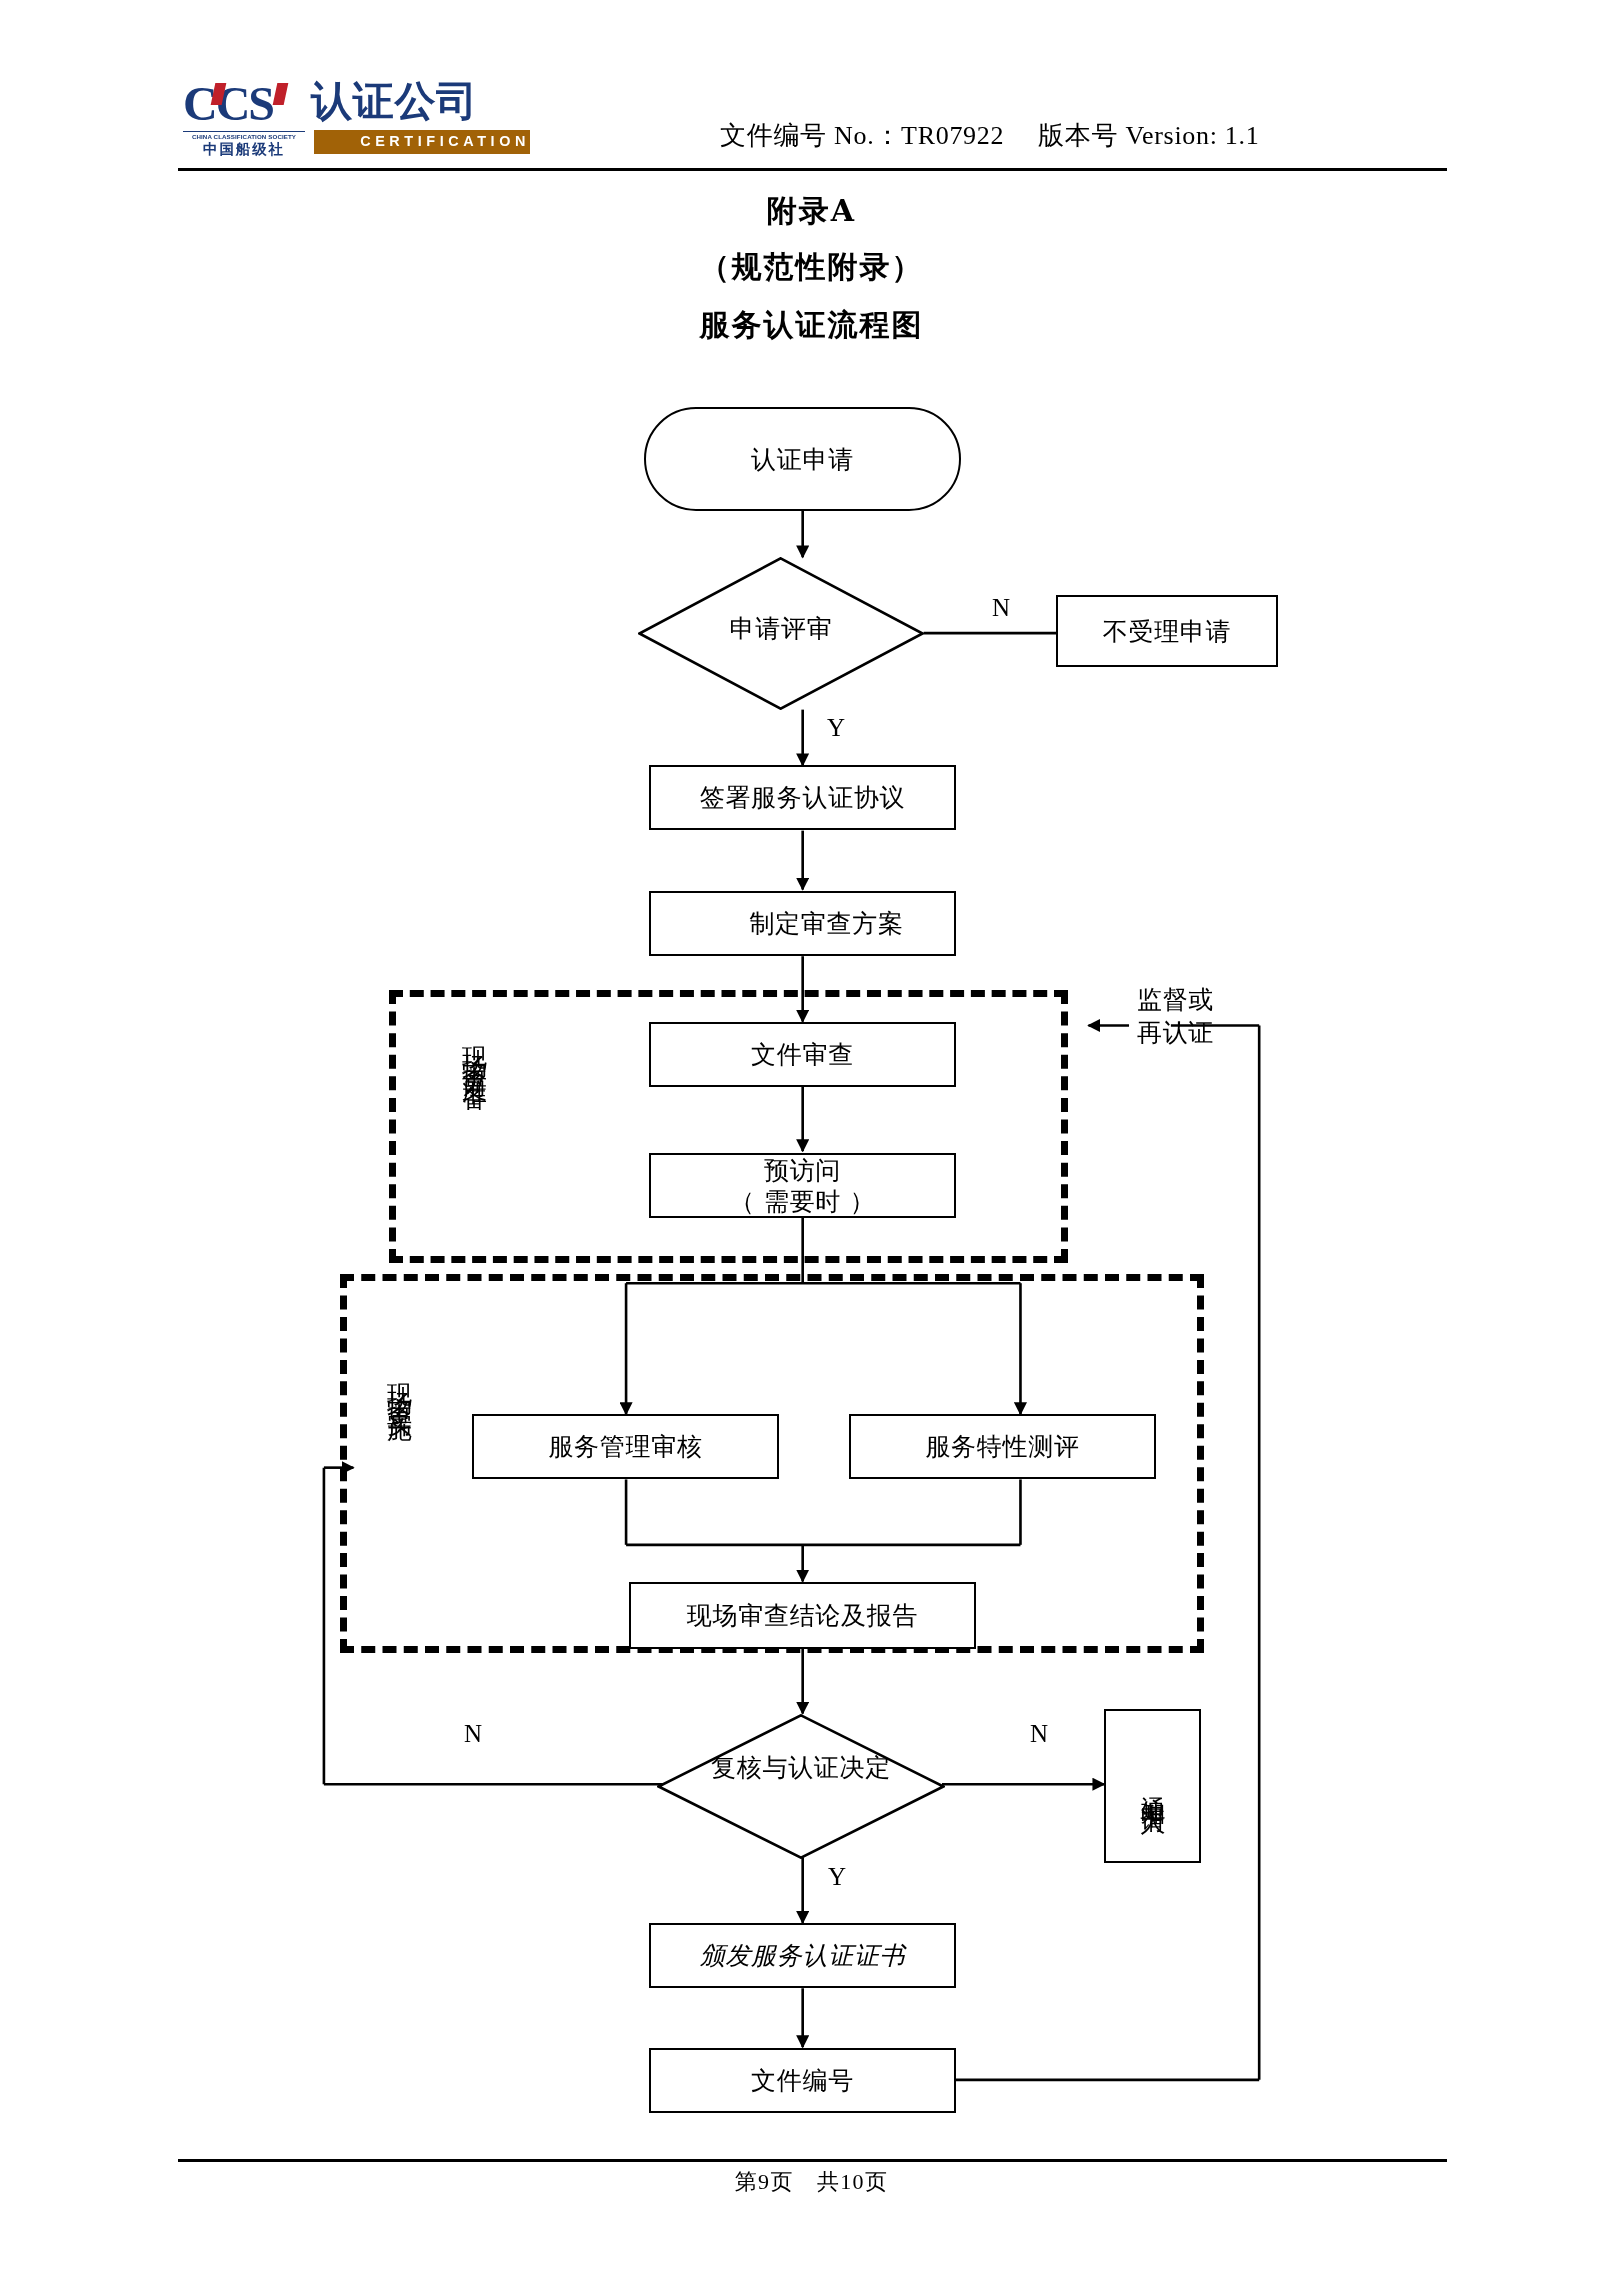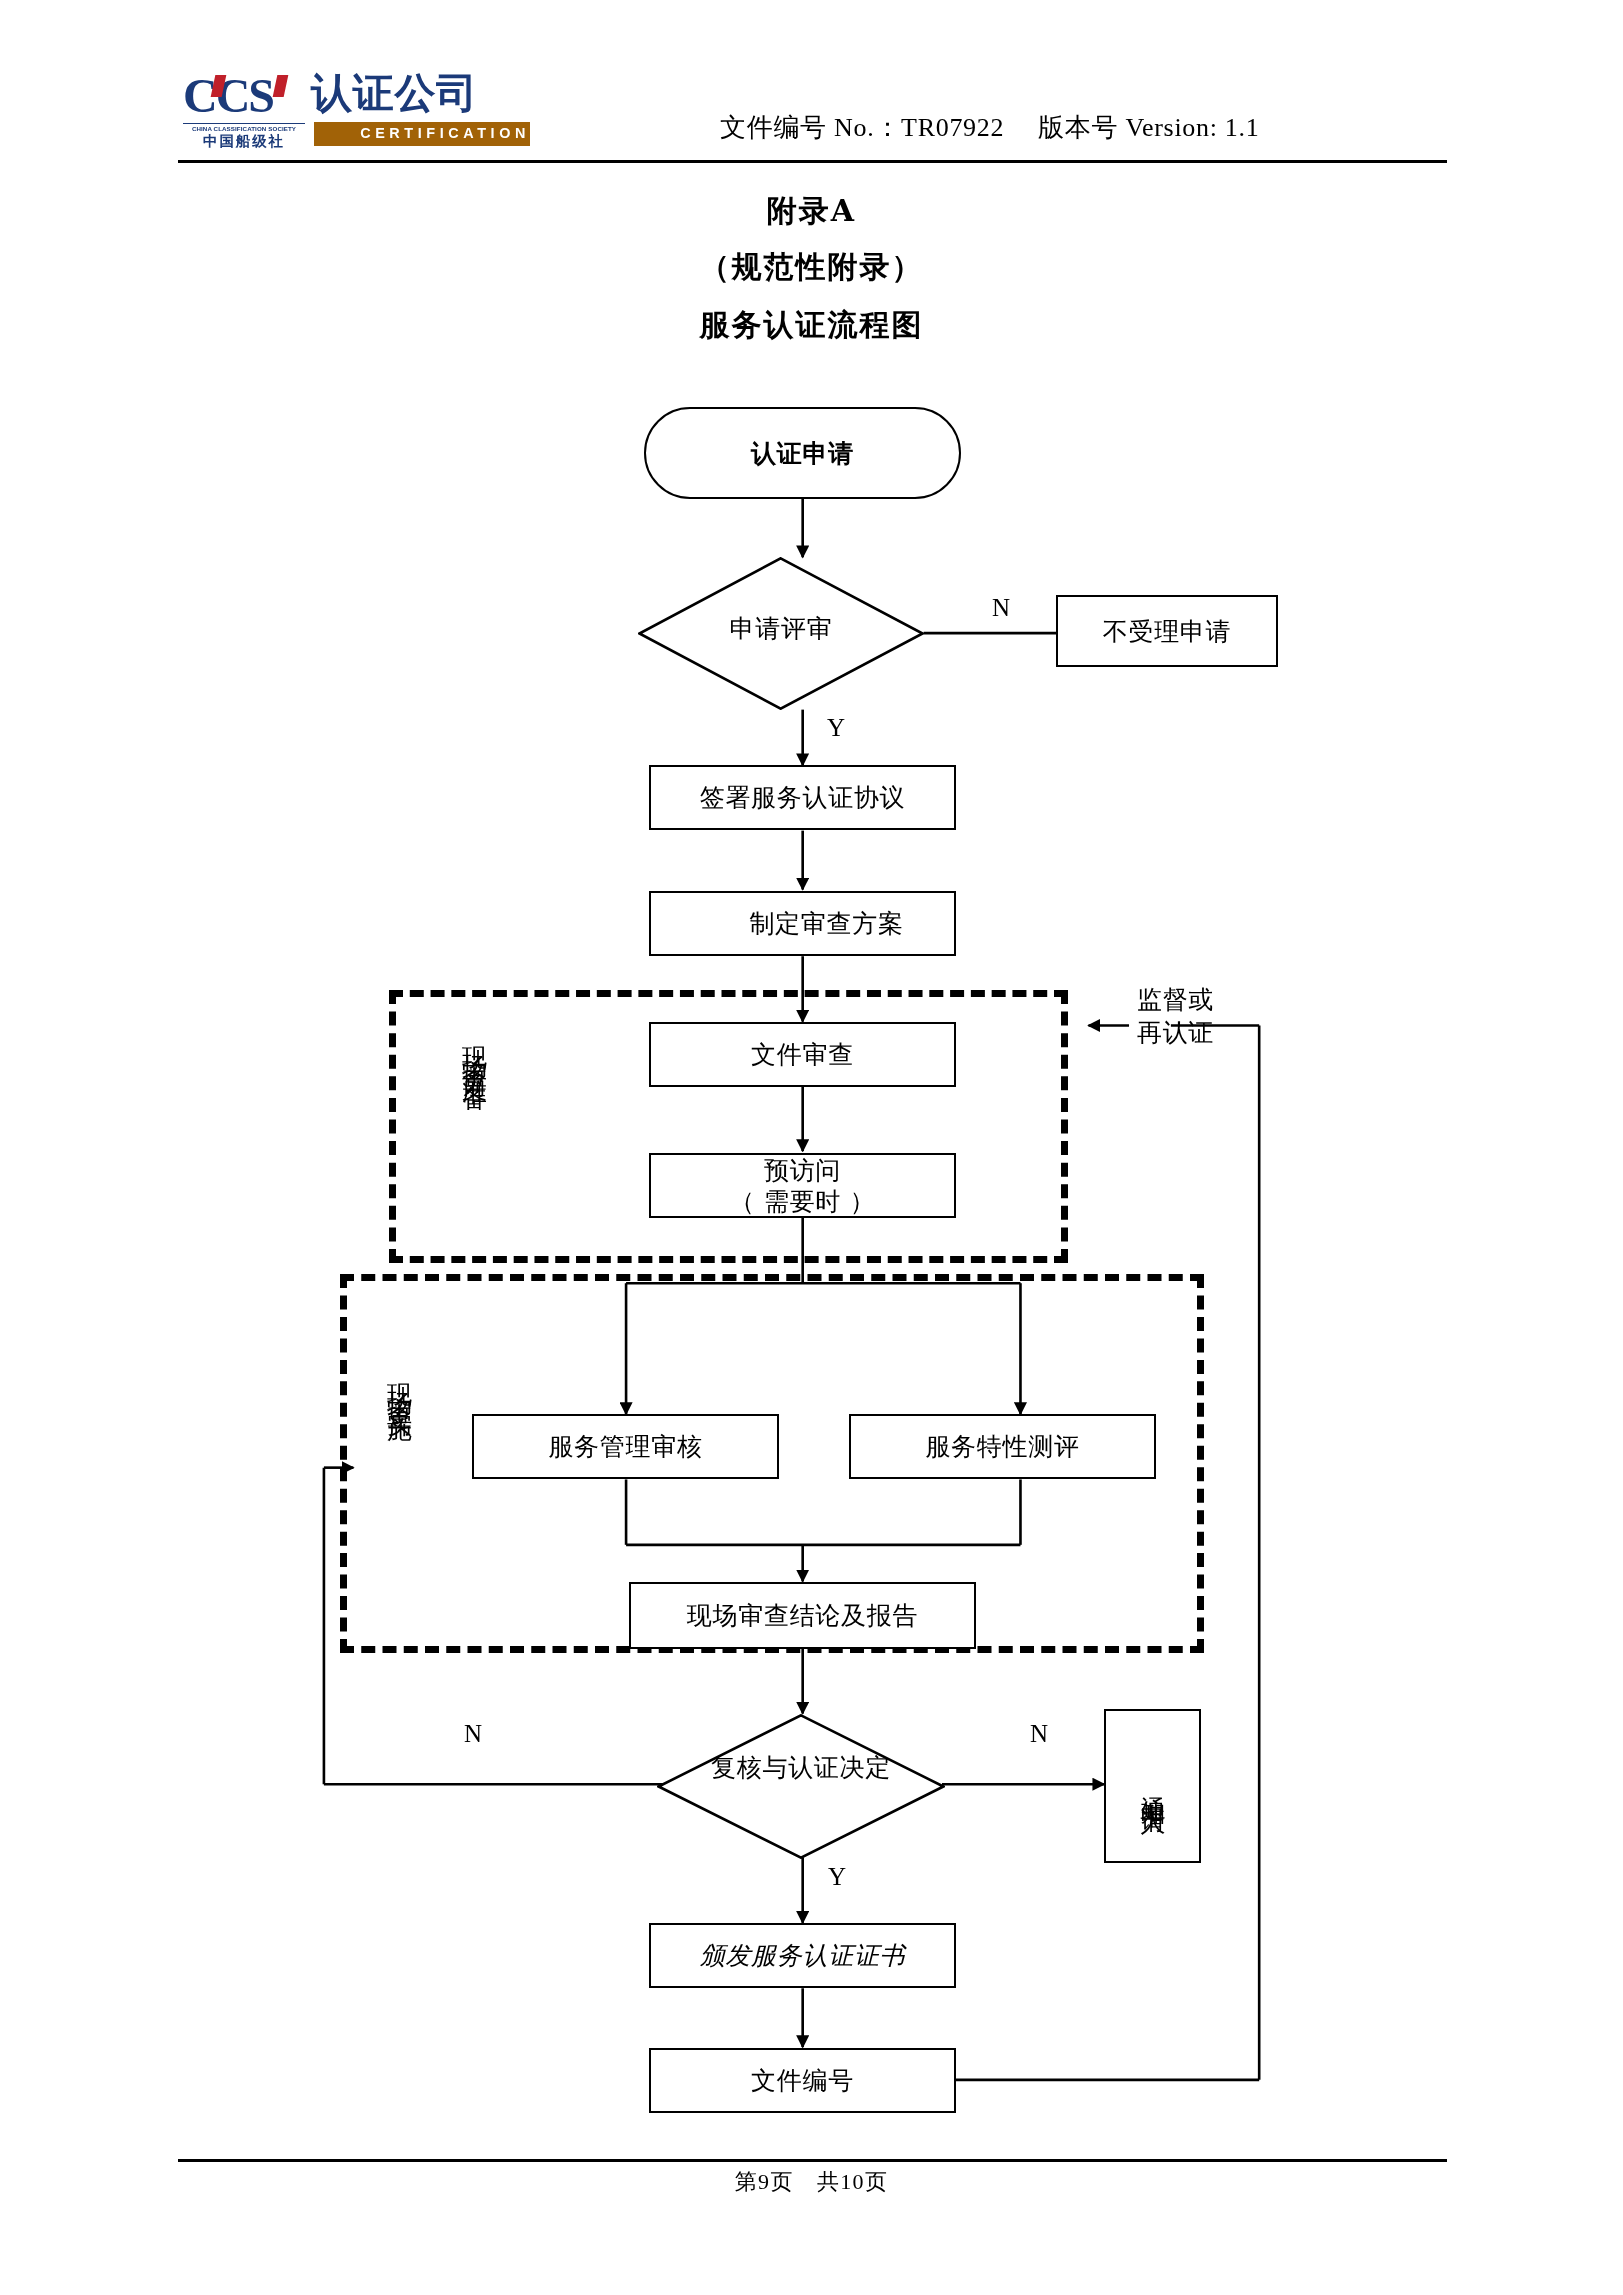--- a/index.html
+++ b/index.html
@@ -12,21 +12,21 @@
     height: 2295px;
     position: relative;
     font-family: "Liberation Serif", "DejaVu Serif", serif;
     color: #000000;
     overflow: hidden;
   }
 
   
   #header {
     position: absolute;
-    left: 0; top: 0;
+    left: 0; top: 8px;
     width: 1329px; height: 170px;
   }
   #logo {
     position: absolute;
     left: 183px; top: 71px;
     width: 347px; height: 79px;
   }
   .logo-ccs {
     position: absolute;
     left: 0; top: 1.3px;
@@ -283,21 +283,21 @@
       <path d="M 1726 1568 L 1664 1568"></path>
     </g>
   </svg>
 
   <div style="position:absolute;left:389px;top:990px;width:679px;height:273px;border:7.2px dashed #000;box-sizing:border-box;"></div>
   <div class="group-label" style="left:458px;top:1027px;">现场审查前准备</div>
 
   <div style="position:absolute;left:340px;top:1274px;width:864px;height:379px;border:7.2px dashed #000;box-sizing:border-box;"></div>
   <div class="group-label" style="left:383px;top:1364px;">现场审查实施</div>
 
-  <div class="node start" style="left:644px;top:407px;width:317px;height:92px;font-weight:bold;">认证申请</div>
+  <div class="node start" style="left:644px;top:407px;width:317px;height:104px;">认证申请</div>
 
   <div class="node diamond" style="left:638px;top:557px;width:286px;height:153px;">
     <svg width="286" height="153" viewBox="0 0 437 234">
       <polygon points="218,2 435,117 218,232 2,117" fill="#fff" stroke="#000" stroke-width="4"></polygon>
     </svg>
     <div class="diamond-label" style="left:0;top:56px;width:286px;">申请评审</div>
   </div>
 
   <div class="node" style="left:1056px;top:595px;width:222px;height:72px;">不受理申请</div>
 

